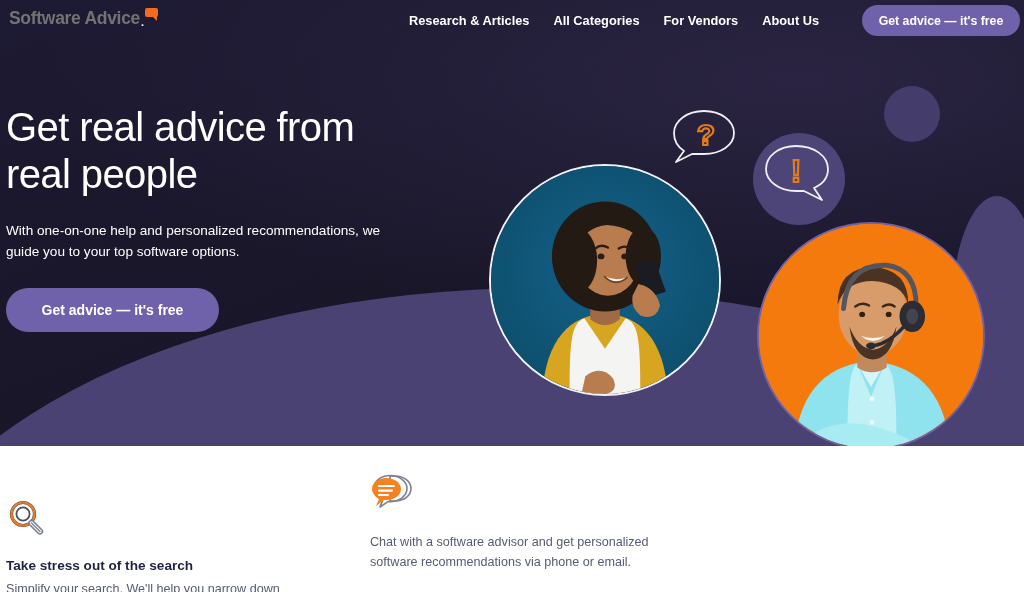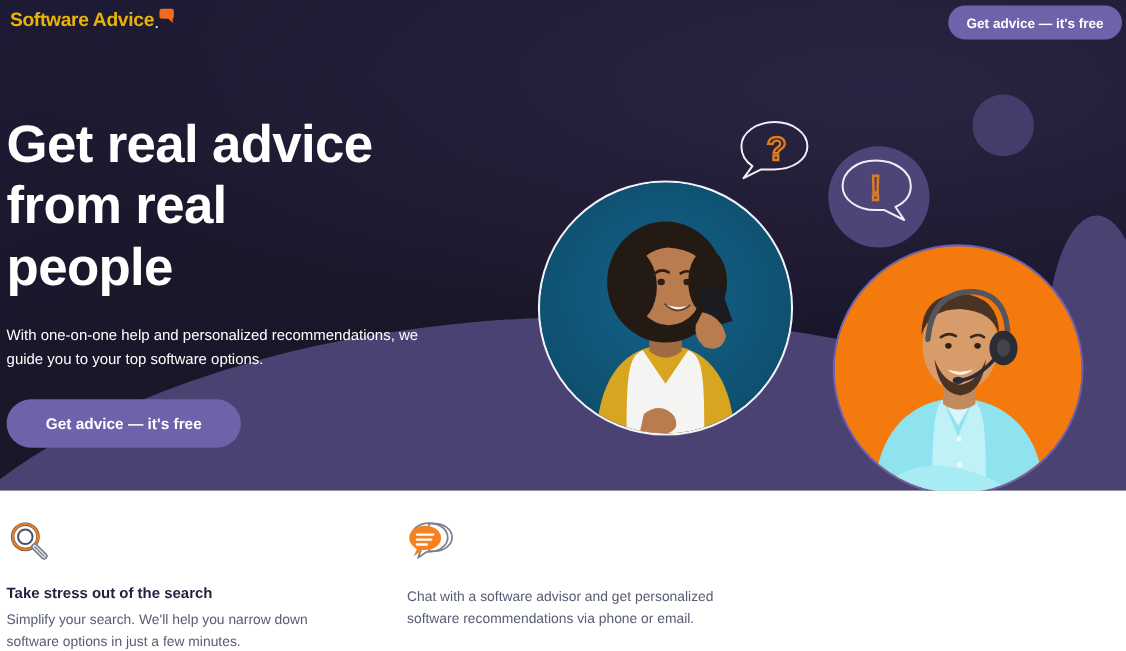--- a/index.html
+++ b/index.html
@@ -67,21 +67,21 @@
     width: 1024px; height: 41px;
     display: flex; align-items: center;
     z-index: 20;
   }
   .logo {
     position: absolute; left: 9px; top: 10px;
     display: flex; align-items: flex-start;
     cursor: pointer;
   }
   .logo-text {
-    font-size: 17.5px; font-weight: bold; color: #eab308;
+    font-size: 17.5px; font-weight: bold; color: #737373;
     letter-spacing: -0.3px; line-height: 1;
   }
   .logo-dot {
     font-size: 11px; font-weight: bold; color: #ffffff;
     line-height: 1; align-self: flex-end; margin-left: 1px;
   }
   .logo-bubble {
     position: relative;
     margin-left: 1px; margin-top: -2px;
     width: 13px; height: 9px;
@@ -109,21 +109,21 @@
     background: #6f62ab;
     border: none; border-radius: 16px;
     color: #ffffff; font-size: 12.3px; font-weight: bold;
     font-family: "Liberation Sans", sans-serif;
     cursor: pointer; white-space: nowrap;
   }
 
   
   .hero-copy { position: absolute; left: 6px; top: 104px; width: 430px; z-index: 10; }
   .hero-title {
-    font-size: 48px; font-weight: bold; color: #ffffff;
+    font-size: 40px; font-weight: normal; color: #ffffff;
     line-height: 1.17; letter-spacing: -0.6px;
     max-width: 360px;
   }
   .hero-sub {
     margin-top: 22px;
     font-size: 13.6px; color: #ffffff;
     line-height: 1.55; max-width: 390px;
   }
   .hero-cta {
     margin-top: 26px;
@@ -170,21 +170,21 @@
   .features {
     position: absolute; left: 0; top: 446px;
     width: 1024px; height: 146px;
     background: #ffffff;
     display: flex;
   }
   .feature {
     position: relative;
     padding: 26px 24px 0 6px;
   }
-  .feature:nth-child(1) { width: 336px; }
+  .feature:nth-child(1) { width: 336px; margin-top: 26px; }
   .feature:nth-child(2) { width: 336px; padding-left: 340px; }
   .feature:nth-child(3) { width: 352px; padding-left: 676px; }
   .feature-inner { position: absolute; top: 26px; }
   .f1 .feature-inner { left: 6px;   width: 318px; }
   .f2 .feature-inner { left: 340px; width: 320px; }
   .feature-icon { height: 40px; margin-bottom: 20px; }
   .feature-title {
     font-size: 13.6px; font-weight: bold; color: #1f2240;
     margin-bottom: 6px;
   }
@@ -204,20 +204,26 @@
     <div class="deco-blob-r"></div>
     <div class="deco-circle-bubble"></div>
 
     <nav class="nav">
       <div class="logo">
         <span class="logo-text">Software Advice</span>
         <span class="logo-dot">.</span>
         <span class="logo-bubble"></span>
       </div>
 
+      <div class="nav-links">
+        <a class="nav-link" href="#">Research &amp; Articles</a>
+        <a class="nav-link" href="#">All Categories</a>
+        <a class="nav-link" href="#">For Vendors</a>
+        <a class="nav-link" href="#">About Us</a>
+      </div>
 
       <button class="nav-cta">Get advice — it's free</button>
     </nav>
 
     <div class="hero-copy">
       <h1 class="hero-title">Get real advice from real people</h1>
       <p class="hero-sub">With one-on-one help and personalized recommendations, we guide you to your top software options.</p>
       <button class="hero-cta">Get advice — it's free</button>
     </div>
 

